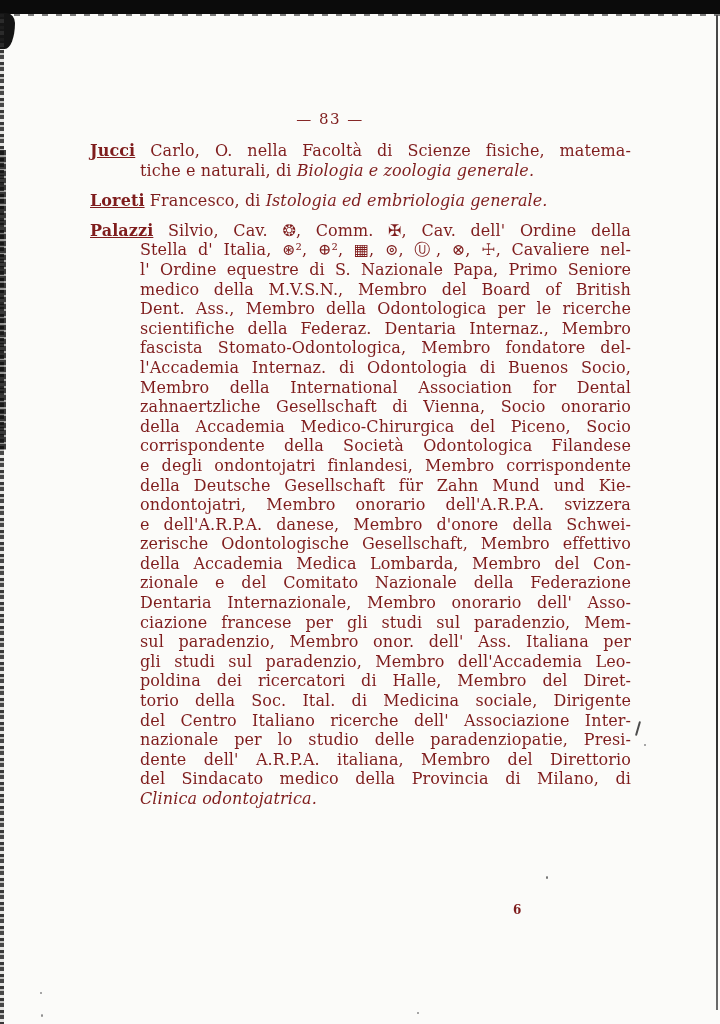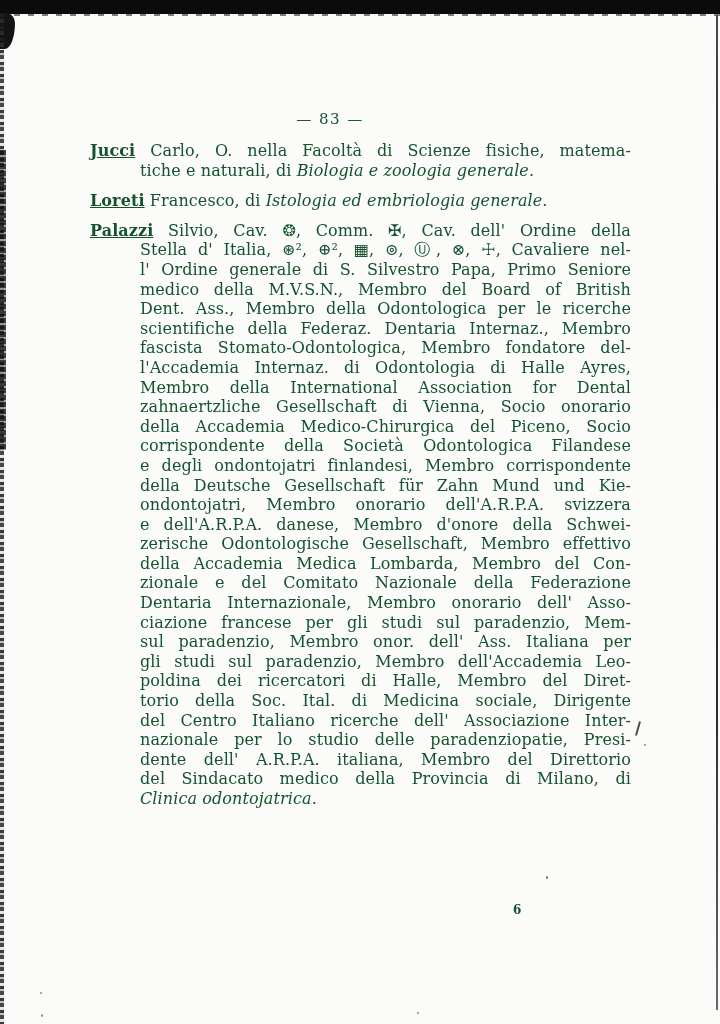--- a/index.html
+++ b/index.html
@@ -1,18 +1,18 @@
 <!DOCTYPE html>
 <html><head>
 <meta charset="utf-8">
 <style>
   html,body{margin:0;padding:0;background:#e8e8e8;}
   .scan{
     position:relative;width:720px;height:1024px;background:#fbfbf9;
-    overflow:hidden;color:#14532d;
+    overflow:hidden;color:#7f1d1d;
     font-family:"DejaVu Serif","Liberation Serif",serif;
   }
   .top-band{position:absolute;top:0;left:0;width:720px;height:14px;background:#0b0b0b;}
   .top-band-ragged{position:absolute;top:14px;left:0;width:720px;height:2px;
     background:repeating-linear-gradient(90deg,rgba(20,20,20,.55) 0 6px,rgba(20,20,20,0) 6px 14px);}
   .corner-blob{position:absolute;top:13px;left:0;width:15px;height:36px;background:#141414;
     border-radius:0 70% 85% 0/0 35% 90% 0;}
   .left-strip{position:absolute;top:14px;left:0;width:4px;height:1010px;opacity:.88;
     background:repeating-linear-gradient(180deg,#1e1e1e 0 3px,rgba(30,30,30,.3) 3px 5px,#2e2e2e 5px 9px,rgba(30,30,30,.12) 9px 12px);}
   .left-strip-dark{position:absolute;top:150px;left:0;width:6px;height:300px;opacity:.8;
@@ -56,26 +56,26 @@
       <div class="entry">
         <div class="line"><span class="b">Jucci</span><span> Carlo, O. nella Facoltà di Scienze fisiche, matema-</span></div>
         <div class="line indent endline"><span>tiche e naturali, di </span><span class="i">Biologia e zoologia generale.</span></div>
       </div>
       <div class="entry">
         <div class="line endline"><span class="b">Loreti</span><span> Francesco, di </span><span class="i">Istologia ed embriologia generale.</span></div>
       </div>
       <div class="entry">
         <div class="line"><span class="b">Palazzi</span><span> Silvio, Cav. ❂, Comm. ✠, Cav. dell' Ordine della</span></div>
         <div class="line indent"><span>Stella d' Italia, ⊛², ⊕², ▦, ⊚, Ⓤ, ⊗, ☩, Cavaliere nel-</span></div>
-        <div class="line indent"><span>l' Ordine generale di S. Silvestro Papa, Primo Seniore</span></div>
+        <div class="line indent"><span>l' Ordine equestre di S. Nazionale Papa, Primo Seniore</span></div>
         <div class="line indent"><span>medico della M.V.S.N., Membro del Board of British</span></div>
         <div class="line indent"><span>Dent. Ass., Membro della Odontologica per le ricerche</span></div>
         <div class="line indent"><span>scientifiche della Federaz. Dentaria Internaz., Membro</span></div>
         <div class="line indent"><span>fascista Stomato-Odontologica, Membro fondatore del-</span></div>
-        <div class="line indent"><span>l'Accademia Internaz. di Odontologia di Halle Ayres,</span></div>
+        <div class="line indent"><span>l'Accademia Internaz. di Odontologia di Buenos Socio,</span></div>
         <div class="line indent"><span>Membro della International Association for Dental</span></div>
         <div class="line indent"><span>zahnaertzliche Gesellschaft di Vienna, Socio onorario</span></div>
         <div class="line indent"><span>della Accademia Medico-Chirurgica del Piceno, Socio</span></div>
         <div class="line indent"><span>corrispondente della Società Odontologica Filandese</span></div>
         <div class="line indent"><span>e degli ondontojatri finlandesi, Membro corrispondente</span></div>
         <div class="line indent"><span>della Deutsche Gesellschaft für Zahn Mund und Kie-</span></div>
         <div class="line indent"><span>ondontojatri, Membro onorario dell'A.R.P.A. svizzera</span></div>
         <div class="line indent"><span>e dell'A.R.P.A. danese, Membro d'onore della Schwei-</span></div>
         <div class="line indent"><span>zerische Odontologische Gesellschaft, Membro effettivo</span></div>
         <div class="line indent"><span>della Accademia Medica Lombarda, Membro del Con-</span></div>

